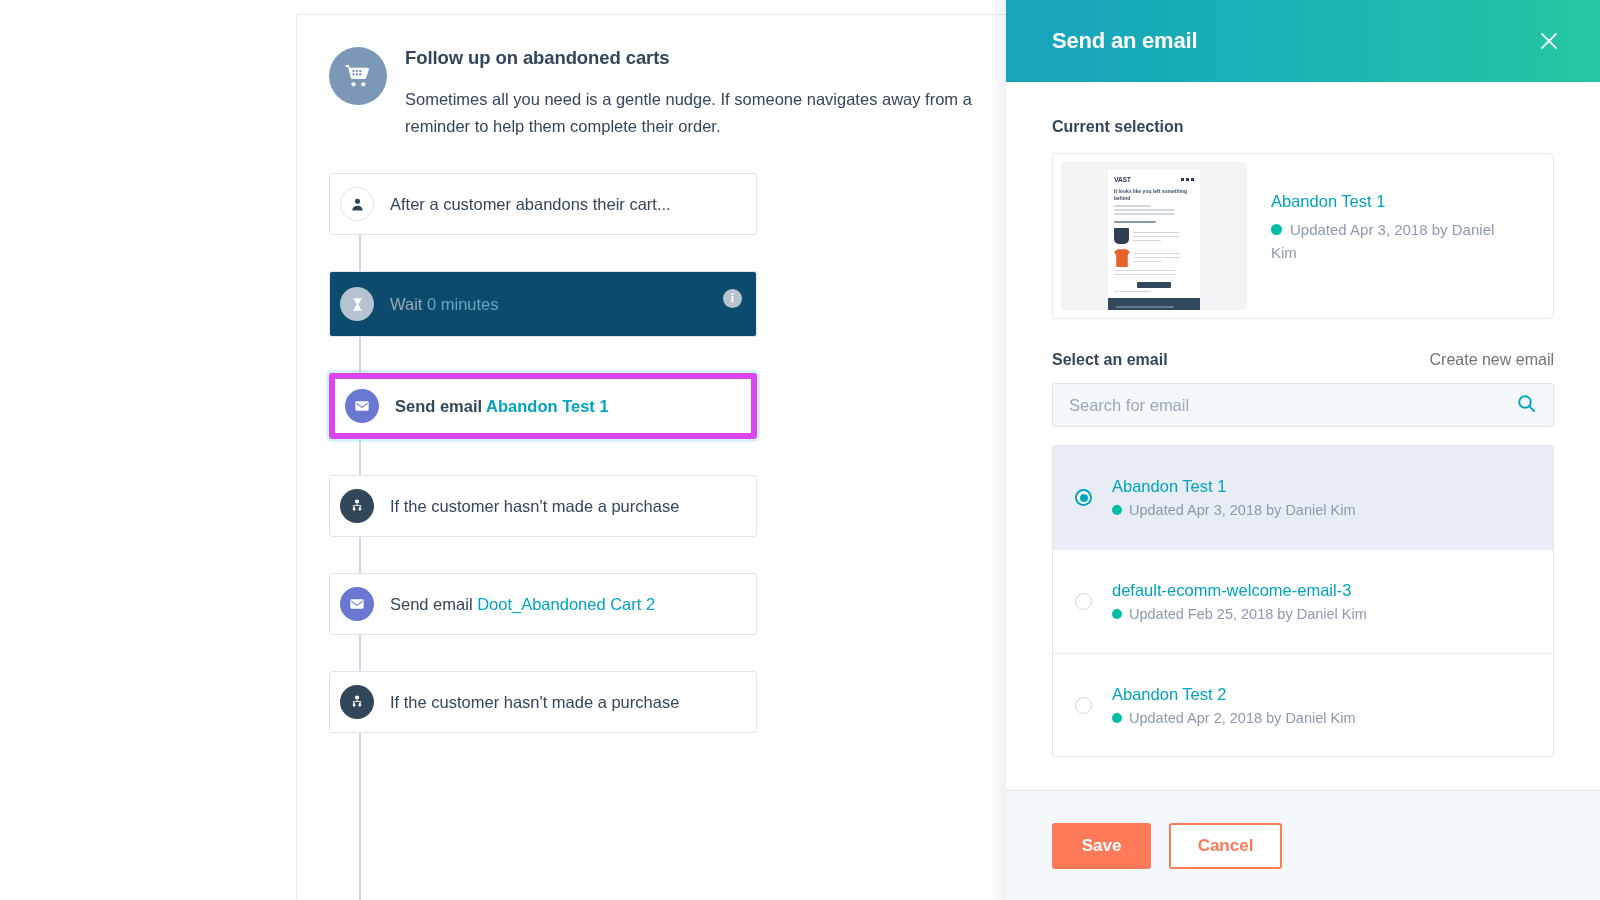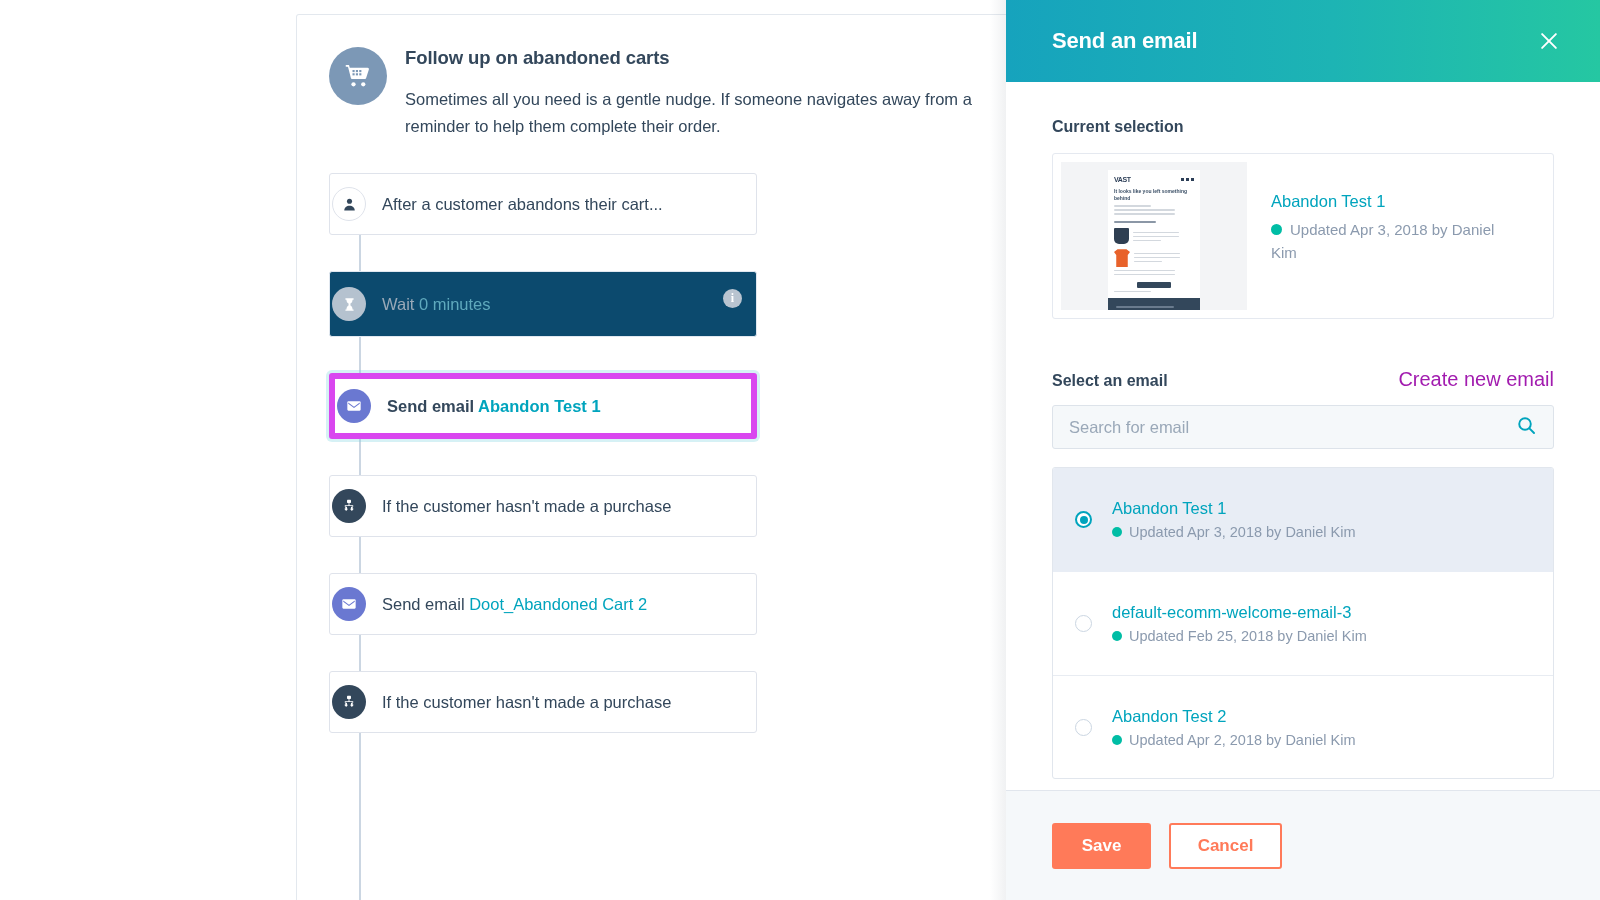--- a/index.html
+++ b/index.html
@@ -84,21 +84,21 @@
 
   .step {
     position: relative;
     width: 428px;
     min-height: 62px;
     background: #ffffff;
     border: 1px solid #dfe3eb;
     border-radius: 3px;
     display: flex;
     align-items: center;
-    padding: 0 18px 0 2px;
+    padding: 0 18px 0 10px;
     margin-bottom: 36px;
     z-index: 2;
   }
 
   .step.disabled {
     background: #0c4a6e;
     border-color: #e1e8f0;
     min-height: 66px;
   }
 
@@ -297,29 +297,29 @@
     width: 11px;
     height: 11px;
     border-radius: 50%;
     background: #00bda5;
     margin-right: 8px;
     vertical-align: baseline;
   }
 
   
   .select-head {
-    margin-top: 49px;
+    margin-top: 32px;
     display: flex;
     align-items: baseline;
     justify-content: space-between;
   }
 
   .link-teal {
-    font-size: 20px;
-    color: #a21caf;
+    font-size: 16px;
+    color: #737373;
     cursor: pointer;
   }
 
   .search-box {
     margin-top: 14px;
     height: 44px;
     background: #f5f8fa;
     border: 1px solid #dde3ea;
     border-radius: 3px;
     display: flex;

